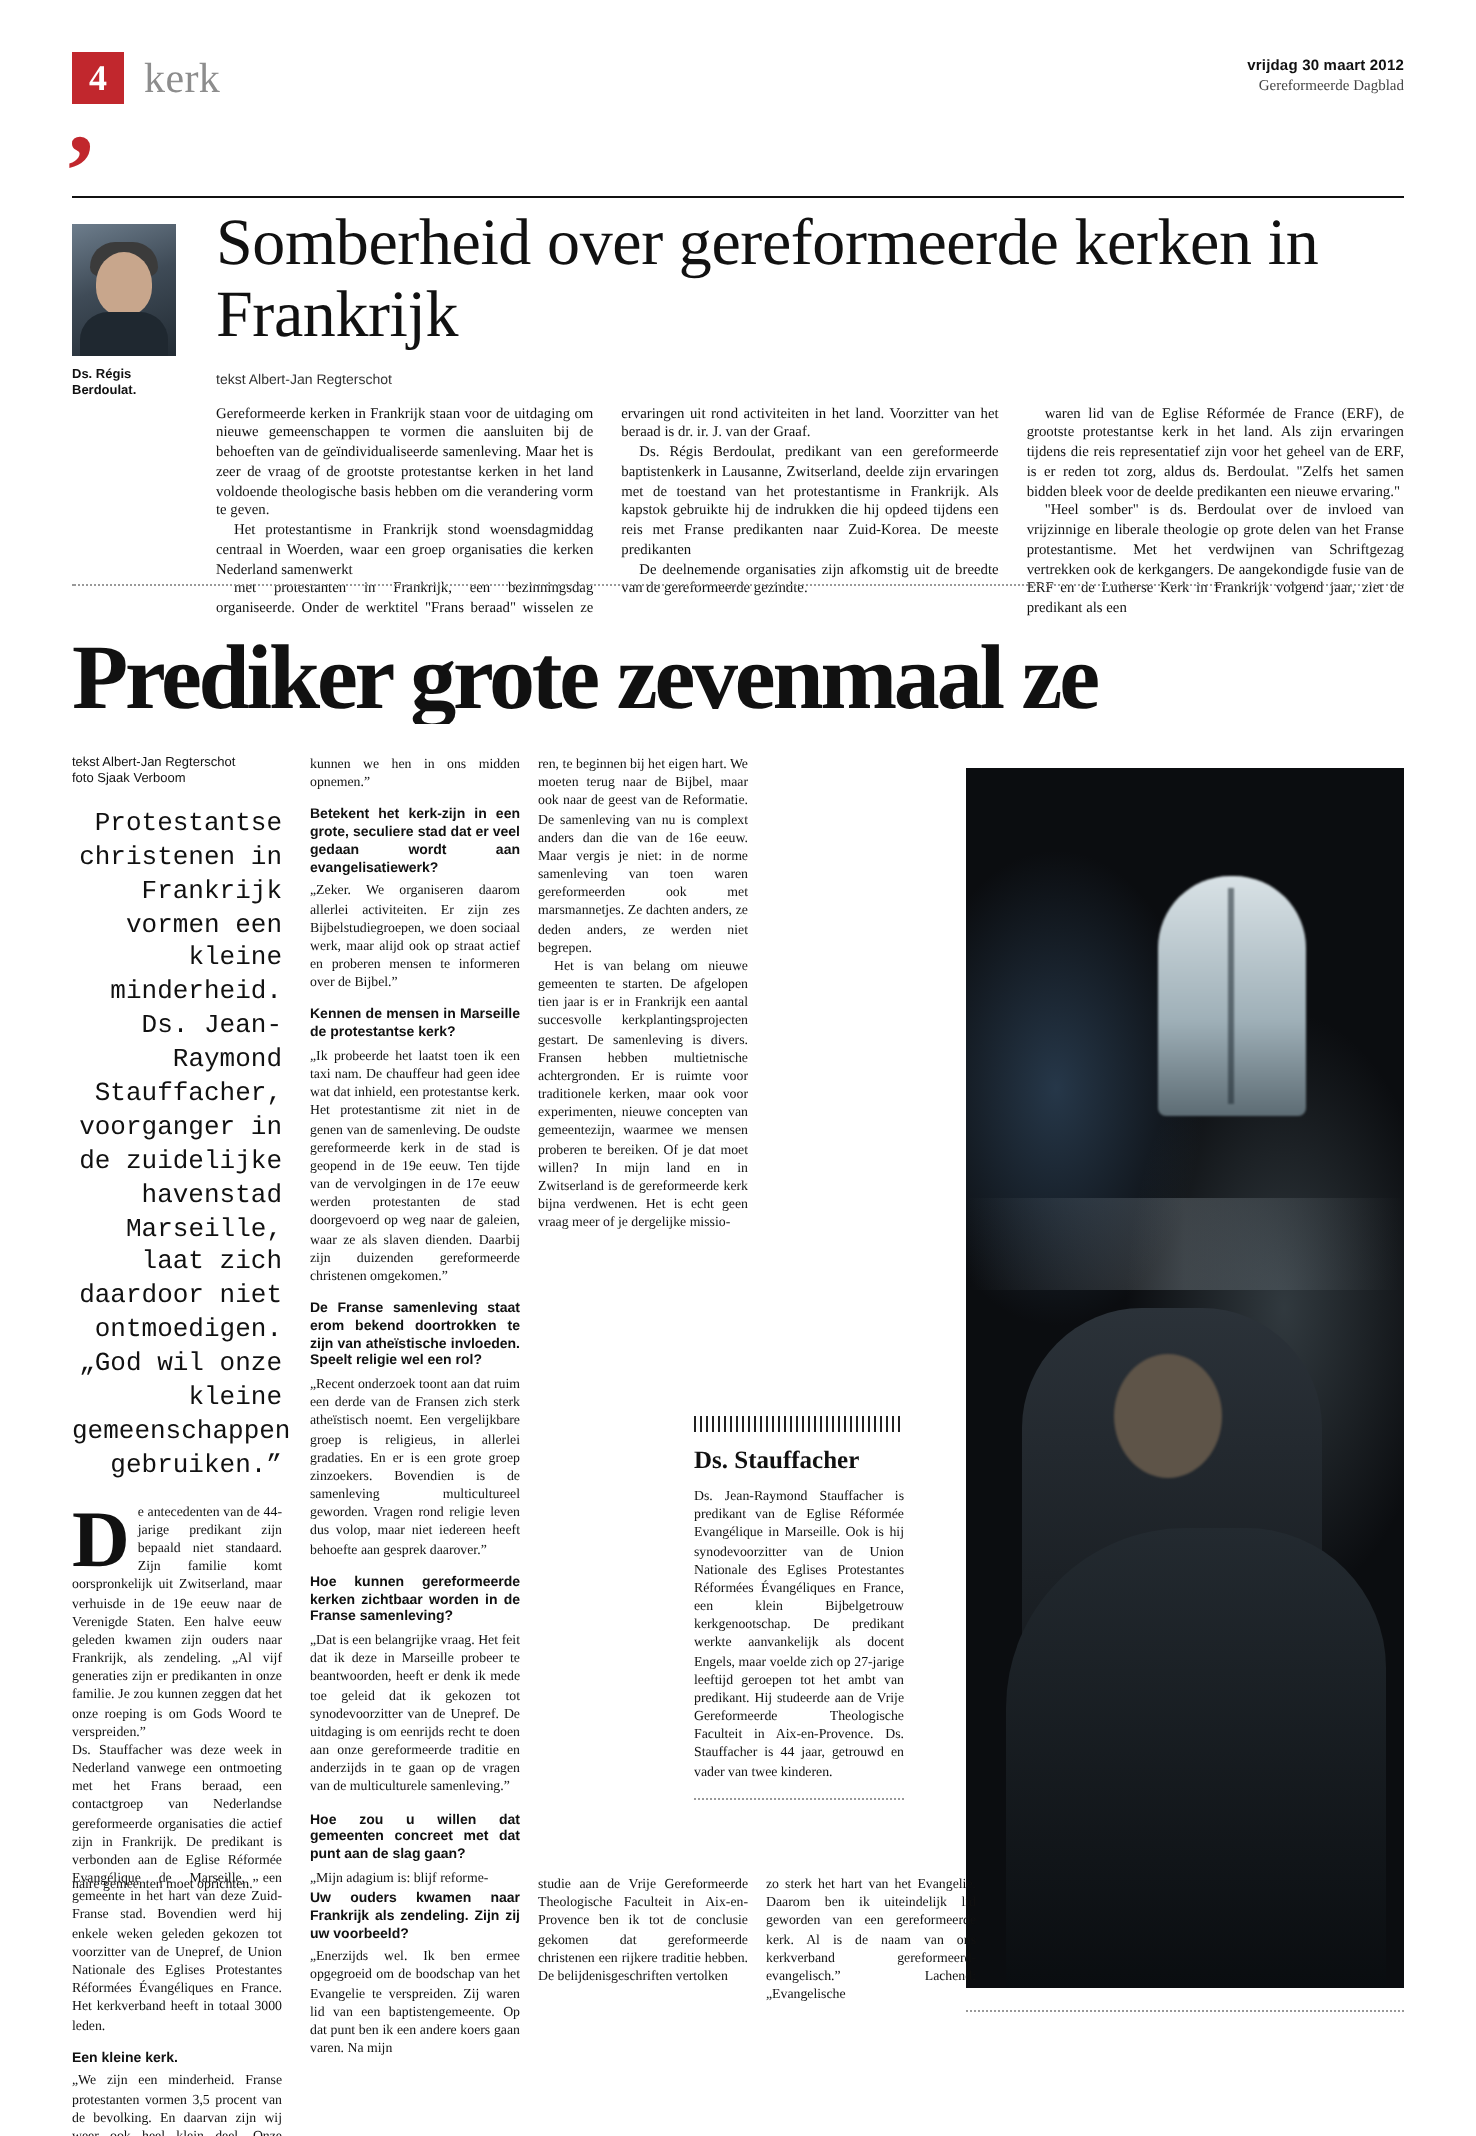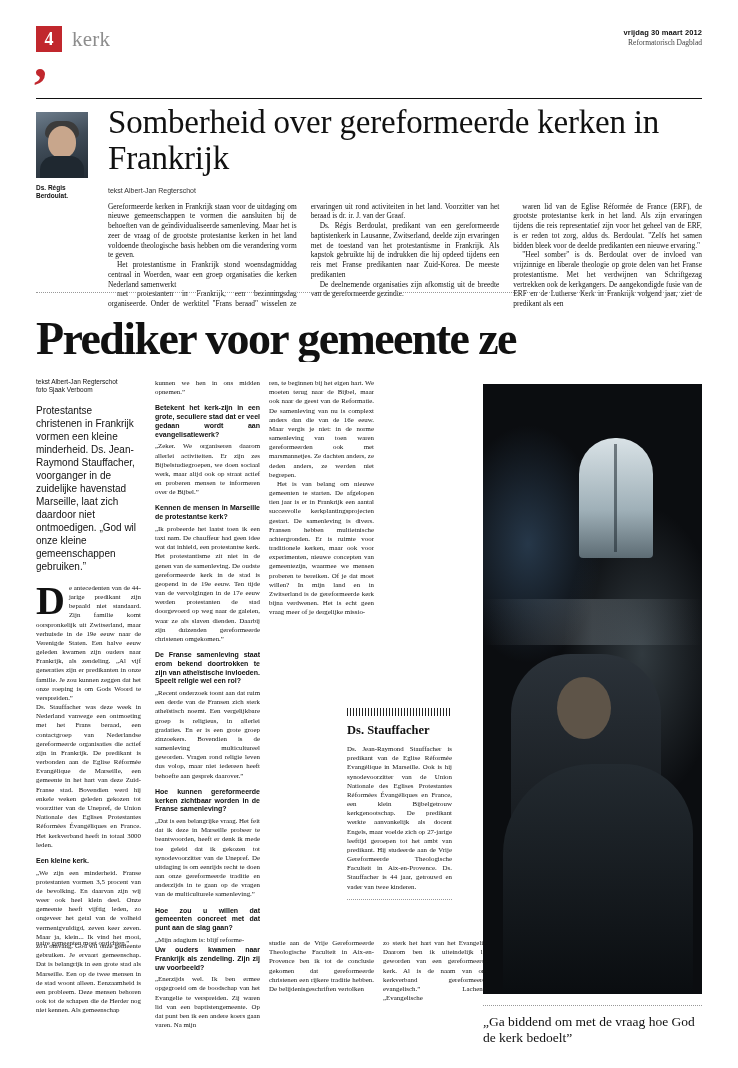--- a/index.html
+++ b/index.html
@@ -185,24 +185,24 @@
   .c3{ left:233px; width:105px; }
   .c4{ left:347px; width:105px; }
 
   .credit{
     font-family:"Liberation Sans", sans-serif;
     font-size:6.5px;
     line-height:1.3;
     margin-bottom:9px;
   }
   .intro{
-    font-family:Liberation Sans, sans-serif;
-    font-size:10px;
+    font-family:Liberation Mono, monospace;
+    font-size:13px;
     line-height:1.3;
-    text-align:left;
+    text-align:right;
     hyphens:none;
     margin-bottom:10px;
   }
   .dropcap-para{
     position:relative;
     min-height:40px;
   }
   .dropcap{
     float:left;
     font-family:"Liberation Serif", serif;
@@ -360,21 +360,21 @@
 </head>
 <body>
 
 <div class="page">
 
   <div class="masthead">
     <div class="folio-box">4</div>
     <div class="section-name">kerk</div>
     <div class="masthead-right">
       <div class="masthead-date">vrijdag 30 maart 2012</div>
-      <div class="masthead-paper">Reformatorisch Dagblad</div>
+      <div class="masthead-paper">Gereformeerde Dagblad</div>
     </div>
   </div>
   <div class="comma-mark">,</div>
   <div class="rule-top"></div>
 
   <div class="top-article">
     <div class="portrait">
       <div class="hair"></div>
       <div class="face"></div>
       <div class="body"></div>
@@ -390,21 +390,21 @@
       <p>met protestanten in Frankrijk, een bezinningsdag organiseerde. Onder de werktitel "Frans beraad" wisselen ze ervaringen uit rond activiteiten in het land. Voorzitter van het beraad is dr. ir. J. van der Graaf.</p>
       <p>Ds. Régis Berdoulat, predikant van een gereformeerde baptistenkerk in Lausanne, Zwitserland, deelde zijn ervaringen met de toestand van het protestantisme in Frankrijk. Als kapstok gebruikte hij de indrukken die hij opdeed tijdens een reis met Franse predikanten naar Zuid-Korea. De meeste predikanten</p>
       <p>De deelnemende organisaties zijn afkomstig uit de breedte van de gereformeerde gezindte.</p>
       <p>waren lid van de Eglise Réformée de France (ERF), de grootste protestantse kerk in het land. Als zijn ervaringen tijdens die reis representatief zijn voor het geheel van de ERF, is er reden tot zorg, aldus ds. Berdoulat. "Zelfs het samen bidden bleek voor de deelde predikanten een nieuwe ervaring."</p>
       <p>"Heel somber" is ds. Berdoulat over de invloed van vrijzinnige en liberale theologie op grote delen van het Franse protestantisme. Met het verdwijnen van Schriftgezag vertrekken ook de kerkgangers. De aangekondigde fusie van de ERF en de Lutherse Kerk in Frankrijk volgend jaar, ziet de predikant als een</p>
     </div>
   </div>
 
   <div class="dotrule" style="top:292px;"></div>
 
-  <div class="main-headline">Prediker voor gemeente ze</div>
+  <div class="main-headline">Prediker grote zevenmaal ze</div>
 
   <div class="photo">
     <div class="glowA"></div>
     <div class="glowB"></div>
     <div class="window"></div>
     <div class="figure"></div>
     <div class="head"></div>
     <div class="shoulder"></div>
     <div class="streak"></div>
   </div>
@@ -464,16 +464,15 @@
     <div class="bcol b3">
       <p>studie aan de Vrije Gereformeerde Theologische Faculteit in Aix-en-Provence ben ik tot de conclusie gekomen dat gereformeerde christenen een rijkere traditie hebben. De belijdenisgeschriften vertolken</p>
     </div>
     <div class="bcol b4">
       <p>zo sterk het hart van het Evangelie. Daarom ben ik uiteindelijk lid geworden van een gereformeerde kerk. Al is de naam van ons kerkverband gereformeerd-evangelisch.” Lachend: „Evangelische</p>
     </div>
   </div>
 
   <div class="pullquote">
     <div class="rule"></div>
-    <div>„Ga biddend om met de vraag hoe God de kerk bedoelt”</div>
   </div>
 
 </div>
 
 </body></html>

